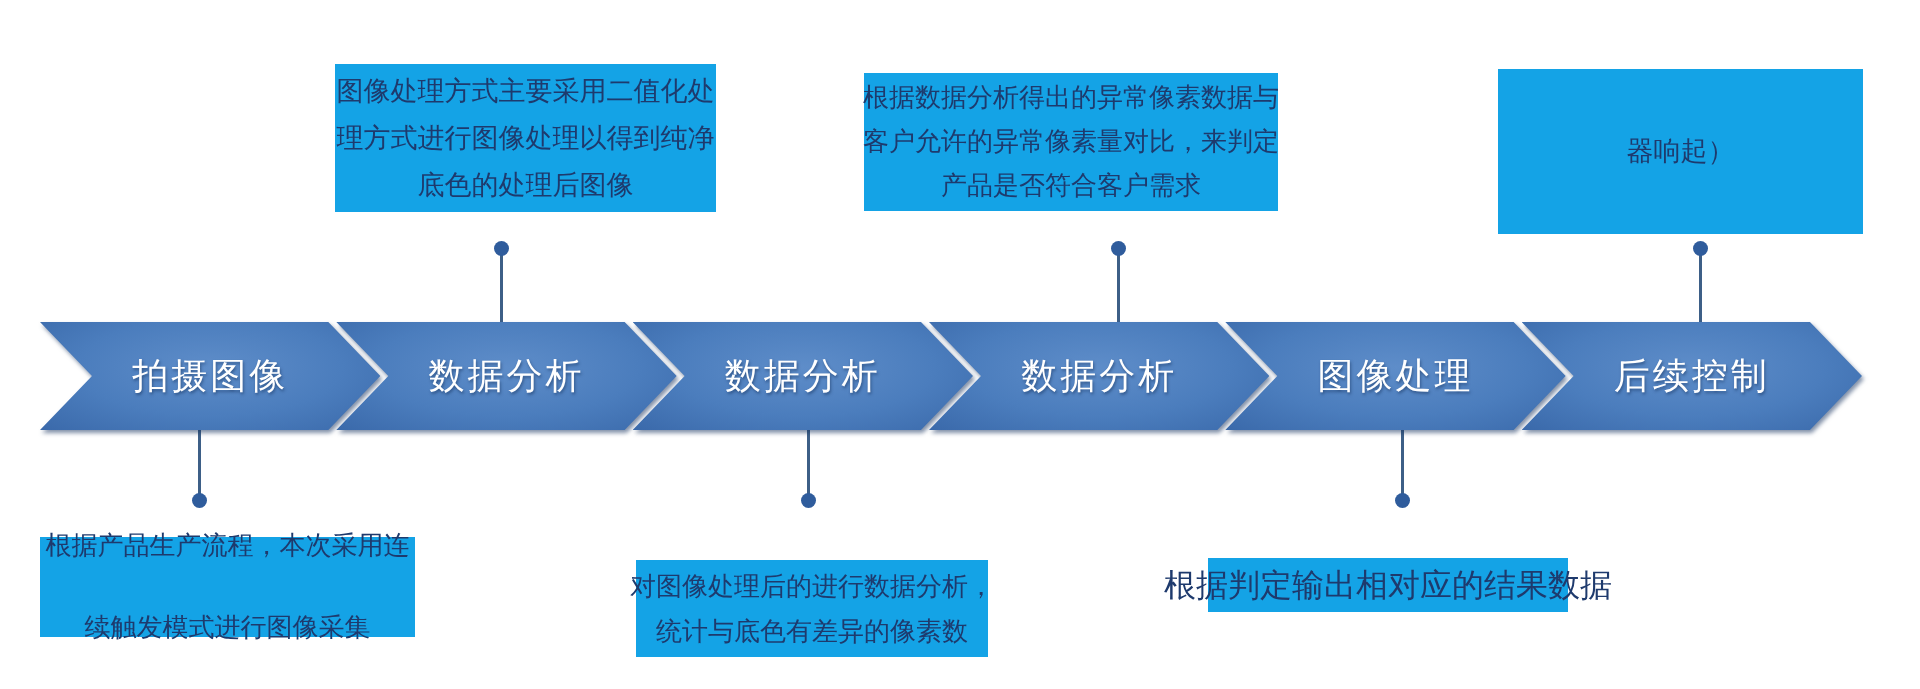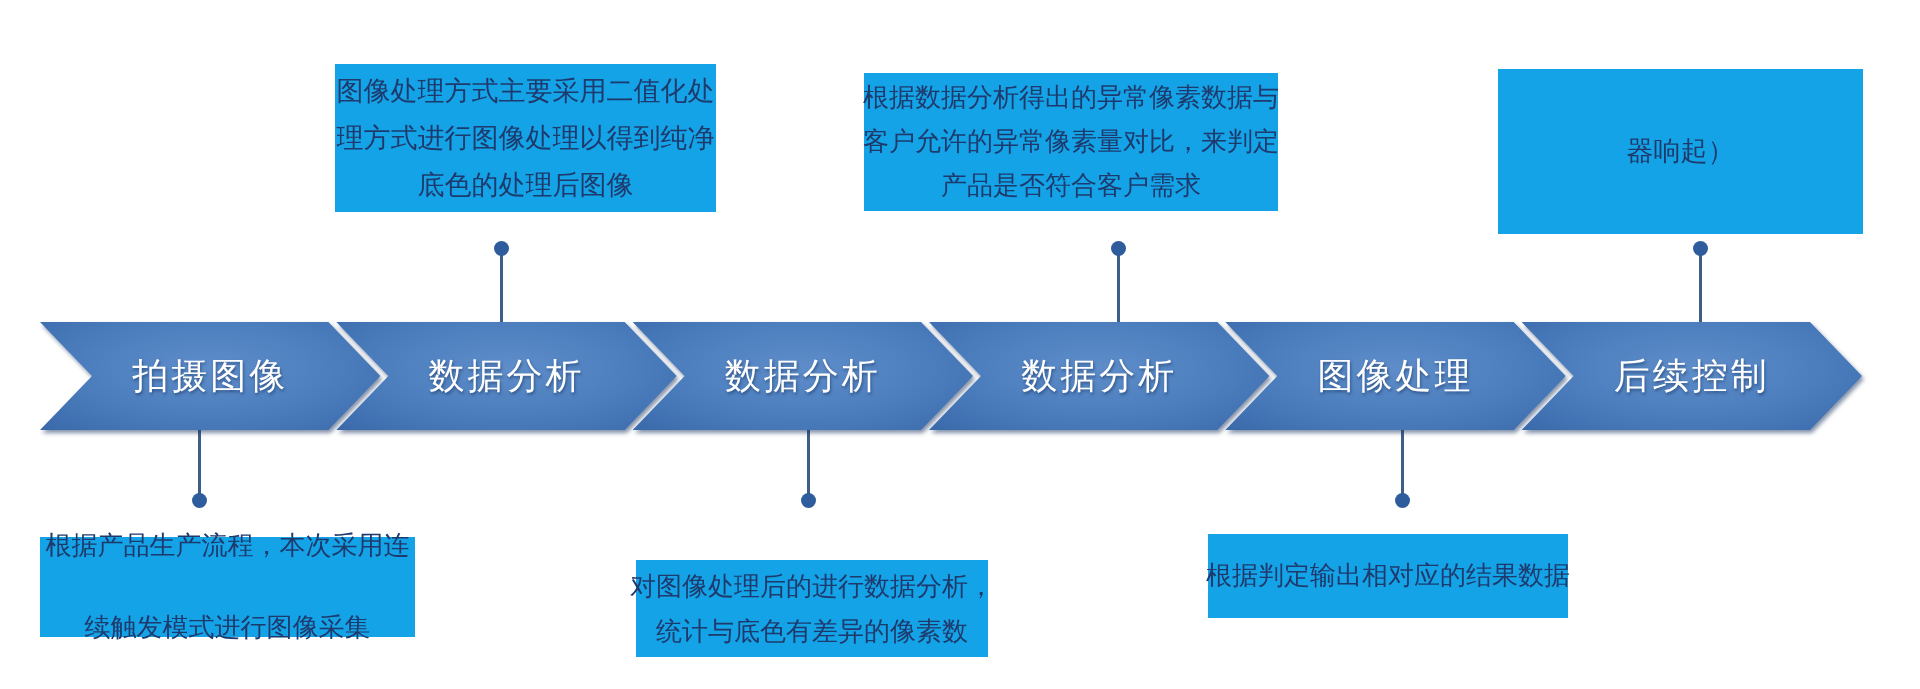--- a/index.html
+++ b/index.html
@@ -24,21 +24,21 @@
     text-align:center;
     box-sizing:border-box;
   }
   .note div{white-space:nowrap;}
 
   #note-top-1{left:335px;top:64px;width:381px;height:148px;font-size:27px;line-height:47px;}
   #note-top-2{left:864px;top:73px;width:414px;height:138px;font-size:26px;line-height:44px;}
   #note-top-3{left:1498px;top:69px;width:365px;height:165px;font-size:27px;line-height:51px;}
   #note-bottom-1{left:40px;top:537px;width:375px;height:100px;font-size:26px;line-height:46px;gap:36px;}
   #note-bottom-2{left:636px;top:548px;width:352px;height:97px;font-size:26px;line-height:45px;margin-top:12px;}
-  #note-bottom-3{left:1208px;top:534px;width:360px;height:84px;font-size:26px;line-height:30px;}
+  #note-bottom-3{left:1208px;top:558px;width:360px;height:54px;font-size:32px;line-height:30px;}
 
   
   #chevron-bar{
     position:absolute;
     left:40px;top:322px;
     width:1822px;height:108px;
     display:flex;
   }
   .chev-wrap{
     flex:1;

